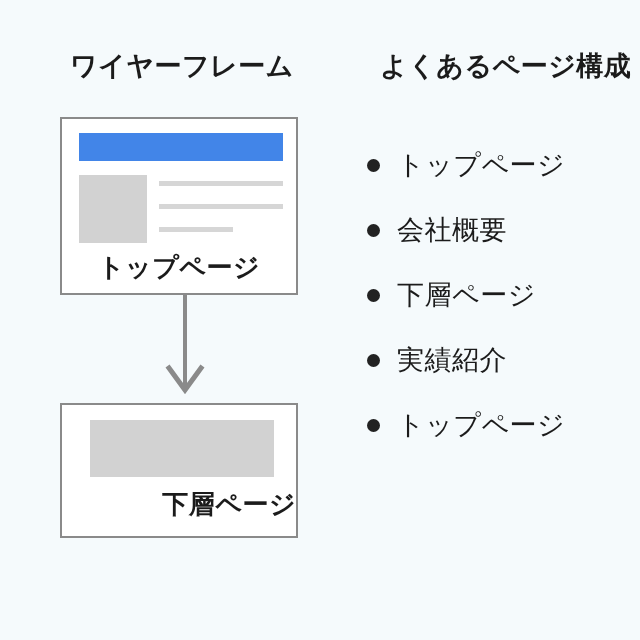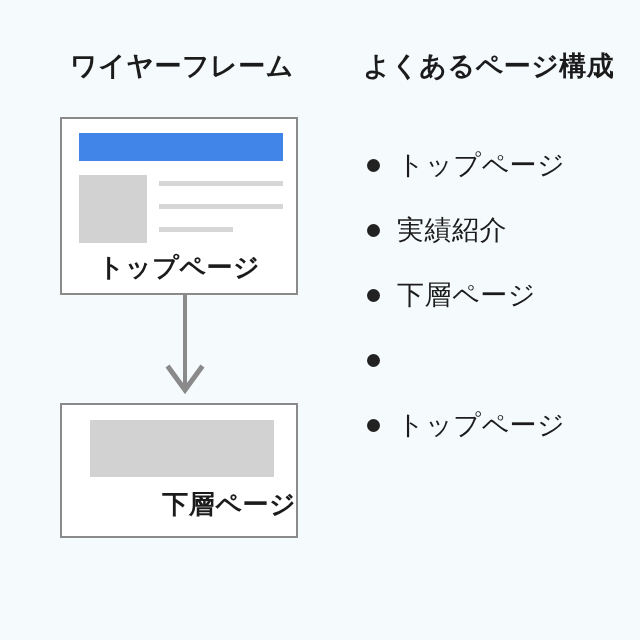--- a/index.html
+++ b/index.html
@@ -23,21 +23,21 @@
   
   .col-heading {
     position: absolute;
     font-size: 27px;
     font-weight: 700;
     letter-spacing: 0.5px;
     white-space: nowrap;
     color: #1b1b1b;
   }
   #heading-wireframe { left: 70px; top: 48px; }
-  #heading-pages     { left: 363px; top: 48px; }
+  #heading-pages     { left: 380px; top: 48px; }
 
   
   .wf-card {
     position: absolute;
     background: #ffffff;
     border: 2px solid #8a8a8a;
     box-sizing: border-box;
   }
   #card-top    { left: 60px;  top: 117px; width: 238px; height: 178px; }
   #card-bottom { left: 60px;  top: 403px; width: 238px; height: 135px; }
@@ -165,28 +165,29 @@
     <div class="wf-label">下層ページ</div>
   </div>
 
   <ul id="page-list">
     <li class="page-list-item">
       <span class="bullet-dot"></span>
       <span class="page-list-label">トップページ</span>
     </li>
     <li class="page-list-item">
       <span class="bullet-dot"></span>
-      <span class="page-list-label">実績紹介</span>
+      <span class="page-list-label">会社概要</span>
     </li>
     <li class="page-list-item">
       <span class="bullet-dot"></span>
       <span class="page-list-label">下層ページ</span>
     </li>
     <li class="page-list-item">
       <span class="bullet-dot"></span>
+      <span class="page-list-label">実績紹介</span>
     </li>
     <li class="page-list-item">
       <span class="bullet-dot"></span>
       <span class="page-list-label">トップページ</span>
     </li>
   </ul>
 
 </div>
 
 </body></html>

